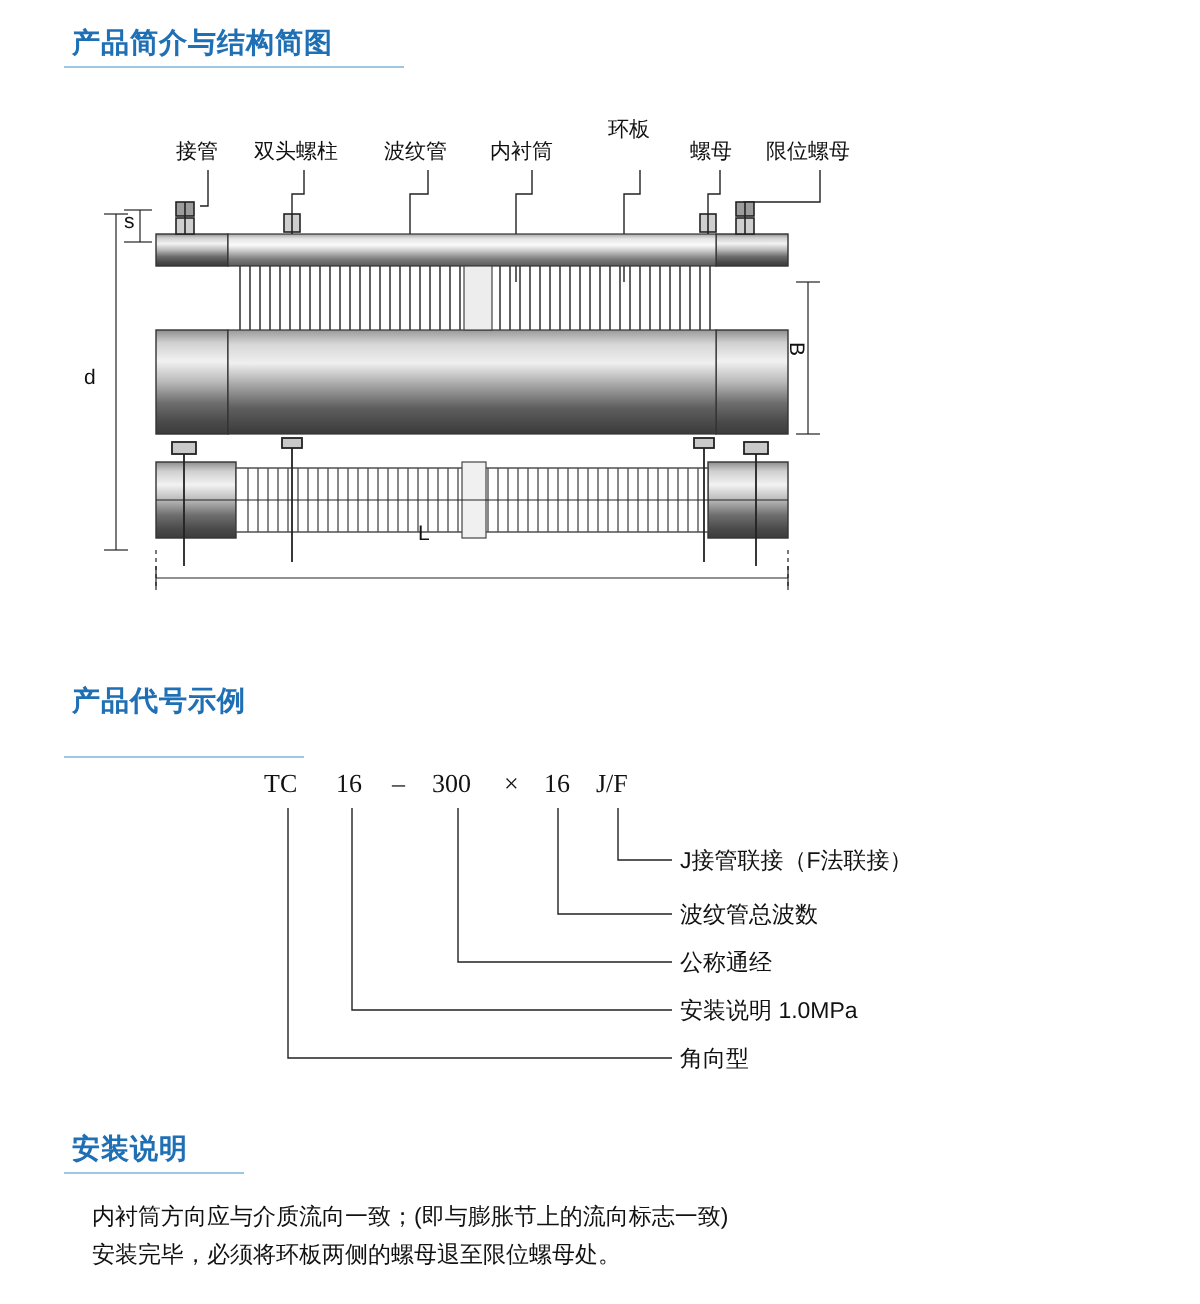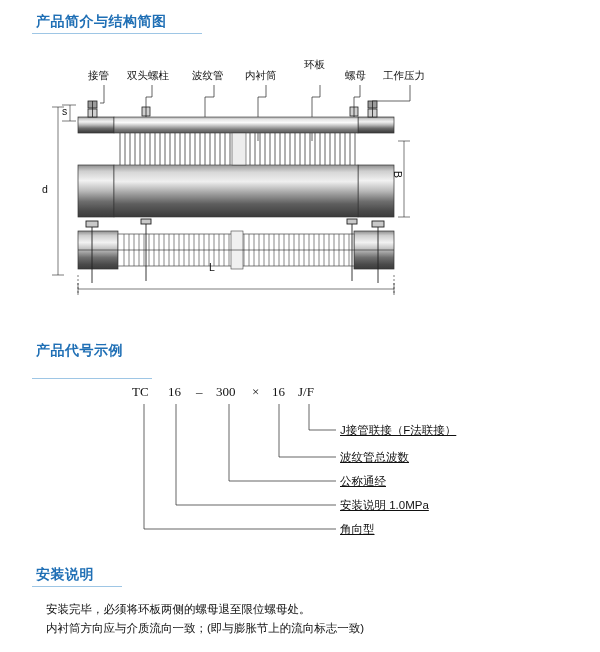--- a/index.html
+++ b/index.html
@@ -53,21 +53,20 @@
     font-size:13px;
     color:#111;
     font-family:"Liberation Serif", serif;
     white-space:nowrap;
   }
   .codedesc {
     position:absolute;
     font-size:11.5px;
     color:#111;
     white-space:nowrap;
-    text-decoration:underline;
   }
 
   
   #notes { position:absolute; left:46px; top:600px; width:520px; }
   #notes div {
     font-size:11.5px;
     line-height:19px;
     color:#111;
     white-space:nowrap;
   }
@@ -298,21 +297,21 @@
       <path d="M394,230 L394,248" stroke-dasharray="2,2"></path>
     </g>
   </svg>
 
   <div class="calloutlbl" style="left:88px;  top:24px;">接管</div>
   <div class="calloutlbl" style="left:127px; top:24px;">双头螺柱</div>
   <div class="calloutlbl" style="left:192px; top:24px;">波纹管</div>
   <div class="calloutlbl" style="left:245px; top:24px;">内衬筒</div>
   <div class="calloutlbl" style="left:304px; top:13px;">环板</div>
   <div class="calloutlbl" style="left:345px; top:24px;">螺母</div>
-  <div class="calloutlbl" style="left:383px; top:24px;">工作压力</div>
+  <div class="calloutlbl" style="left:383px; top:24px;">限位螺母</div>
 
   <div class="dimlbl" style="left:62px;  top:60px;">s</div>
   <div class="dimlbl" style="left:42px;  top:138px;">d</div>
   <div class="dimlbl vert" style="left:392px; top:126px;">B</div>
   <div class="dimlbl" style="left:209px; top:216px;">L</div>
 </div>
 
 <div id="figure2">
   <svg width="600" height="175" viewBox="0 0 600 175">
     <g stroke="#222" stroke-width="0.7" fill="none">
@@ -338,15 +337,15 @@
   <div class="codechar" style="left:298px; top:2px;">J/F</div>
 
   <div class="codedesc" style="left:340px; top:41px;">J接管联接（F法联接）</div>
   <div class="codedesc" style="left:340px; top:68px;">波纹管总波数</div>
   <div class="codedesc" style="left:340px; top:92px;">公称通经</div>
   <div class="codedesc" style="left:340px; top:116px;">安装说明 1.0MPa</div>
   <div class="codedesc" style="left:340px; top:140px;">角向型</div>
 </div>
 
 <div id="notes">
+  <div>内衬筒方向应与介质流向一致；(即与膨胀节上的流向标志一致)</div>
   <div>安装完毕，必须将环板两侧的螺母退至限位螺母处。</div>
-  <div>内衬筒方向应与介质流向一致；(即与膨胀节上的流向标志一致)</div>
 </div>
 
 </body></html>

